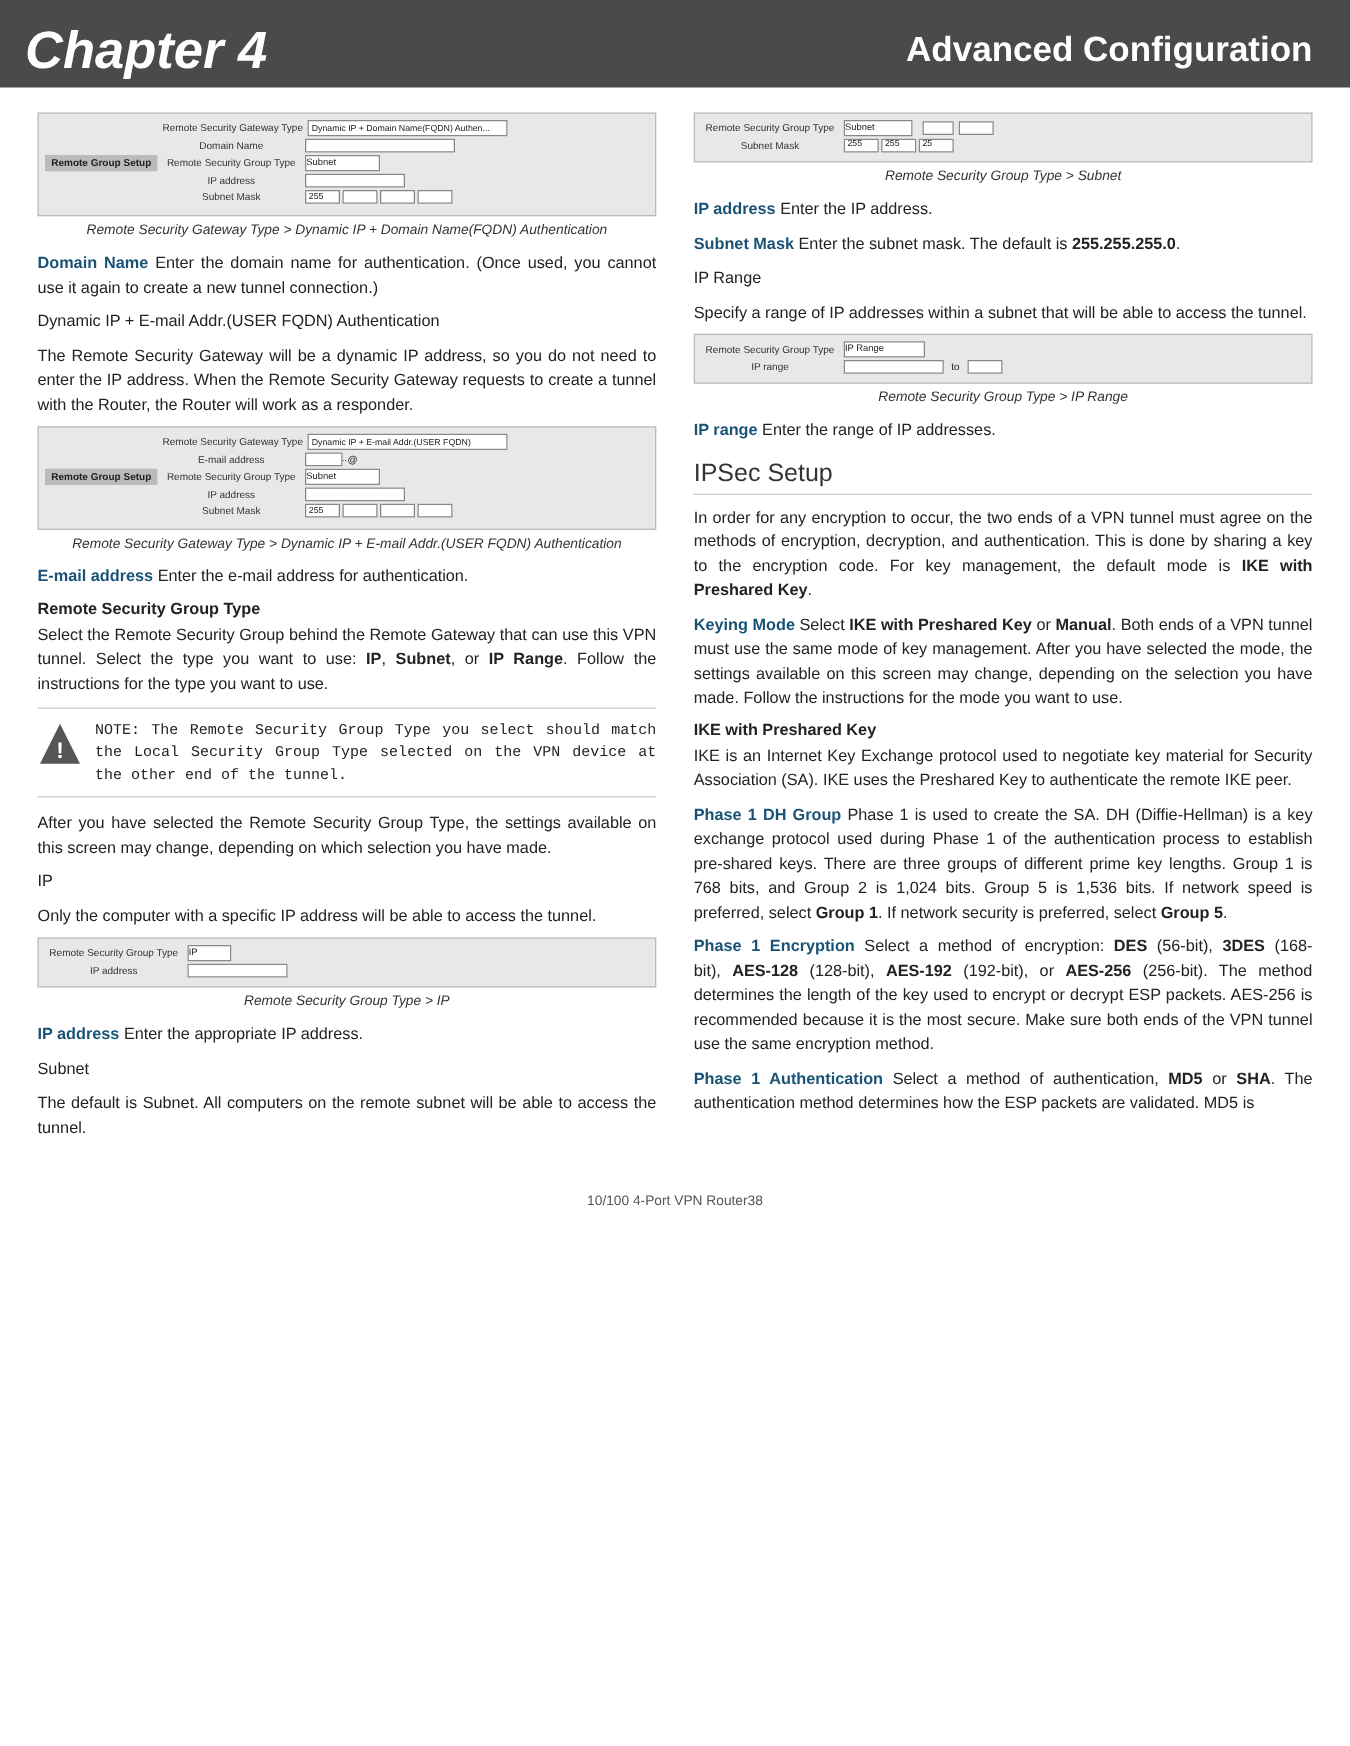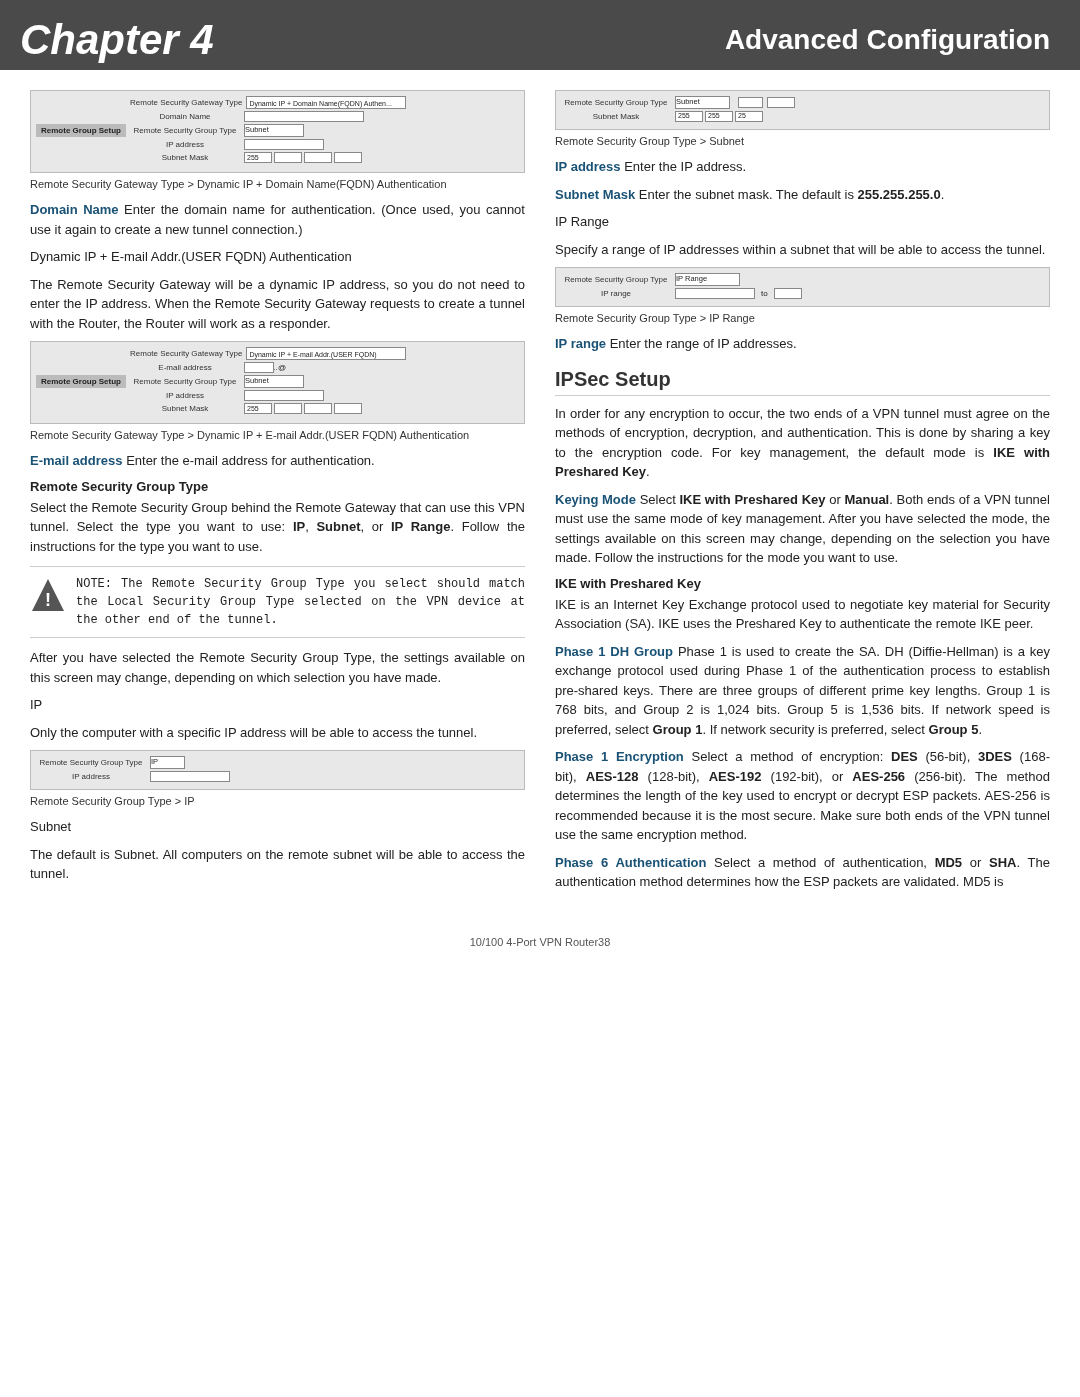--- a/index.html
+++ b/index.html
@@ -41,40 +41,41 @@
       padding: 20px 30px;
       gap: 30px;
     }
     .col-left {
       width: 50%;
     }
     .col-right {
       width: 50%;
     }
     .screenshot-caption {
-      text-align: left;
+      text-align: center;
       font-size: 11px;
       color: #333;
       margin-bottom: 10px;
+      font-style: italic;
     }
 
     
     p {
       font-size: 13px;
       line-height: 1.5;
       margin-bottom: 8px;
       text-align: justify;
     }
     .bold { font-weight: bold; }
     .blue-bold { font-weight: bold; color: #1a5276; }
 
     
     .section-heading {
       font-size: 20px;
-      font-weight: bold;
+      font-weight: normal;
       color: #333;
       margin: 14px 0 8px 0;
       border-bottom: 1px solid #ccc;
       padding-bottom: 4px;
     }
     .sub-heading {
       font-size: 13px;
       font-weight: bold;
       color: #222;
       margin: 8px 0 4px 0;
@@ -284,20 +285,23 @@
         <div class="ss-select" style="width:35px;">IP</div>
         <div style="display:inline-block; width:20px;"></div>
       </div>
       <div class="ss-row">
         <span class="ss-label">IP address</span>
         <div class="ss-input" style="width:80px;"></div>
       </div>
     </div>
     <div class="screenshot-caption">Remote Security Group Type &gt; IP</div>
 
+    <p>
+      <span class="blue-bold">IP address</span>&nbsp;<span>Enter the appropriate IP address.</span>
+    </p>
 
     <p><span>Subnet</span></p>
 
     <p>The default is Subnet. All computers on the remote subnet will be able to access the tunnel.</p>
 
   </div>
 
   <div class="col-right">
 
     <div class="ss-outer">
@@ -364,21 +368,21 @@
 
     <p>
       <span class="blue-bold">Phase 1 DH Group</span>&nbsp;<span>Phase 1 is used to create the SA. DH (Diffie-Hellman) is a key exchange protocol used during Phase 1 of the authentication process to establish pre-shared keys. There are three groups of different prime key lengths. Group 1 is 768 bits, and Group 2 is 1,024 bits. Group 5 is 1,536 bits. If network speed is preferred, select</span>&nbsp;<span class="bold">Group 1</span><span>. If network security is preferred, select</span>&nbsp;<span class="bold">Group 5</span><span>.</span>
     </p>
 
     <p>
       <span class="blue-bold">Phase 1 Encryption</span>&nbsp;<span>Select a method of encryption:</span>&nbsp;<span class="bold">DES</span>&nbsp;<span>(56-bit),</span>&nbsp;<span class="bold">3DES</span>&nbsp;<span>(168-bit),</span>&nbsp;<span class="bold">AES-128</span>&nbsp;<span>(128-bit),</span>&nbsp;<span class="bold">AES-192</span>&nbsp;<span>(192-bit), or</span>&nbsp;<span class="bold">AES-256</span>&nbsp;<span>(256-bit). The method determines the length of the key used to encrypt or decrypt ESP packets. AES-256 is recommended because it is the most secure. Make sure both ends of the VPN tunnel use the same encryption method.</span>
     </p>
 
     <p>
-      <span class="blue-bold">Phase 6 Authentication</span>&nbsp;<span>Select a method of authentication,</span>&nbsp;<span class="bold">MD5</span>&nbsp;<span>or</span>&nbsp;<span class="bold">SHA</span><span>. The authentication method determines how the ESP packets are validated. MD5 is</span>
+      <span class="blue-bold">Phase 1 Authentication</span>&nbsp;<span>Select a method of authentication,</span>&nbsp;<span class="bold">MD5</span>&nbsp;<span>or</span>&nbsp;<span class="bold">SHA</span><span>. The authentication method determines how the ESP packets are validated. MD5 is</span>
     </p>
 
   </div>
 
 </div>
 
 <div class="footer">
   <span>10/100 4-Port VPN Router</span>
   <span>38</span>
 </div>

